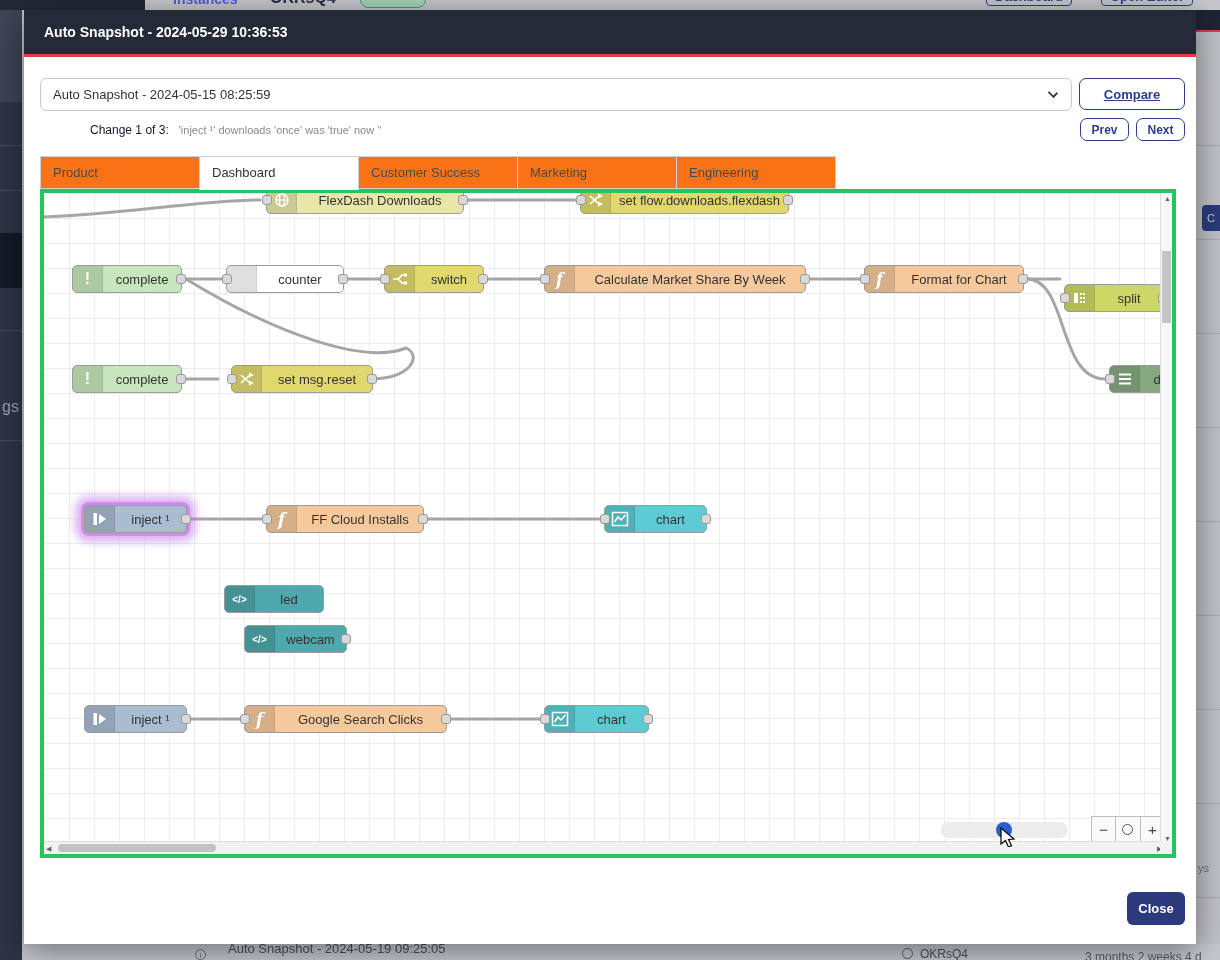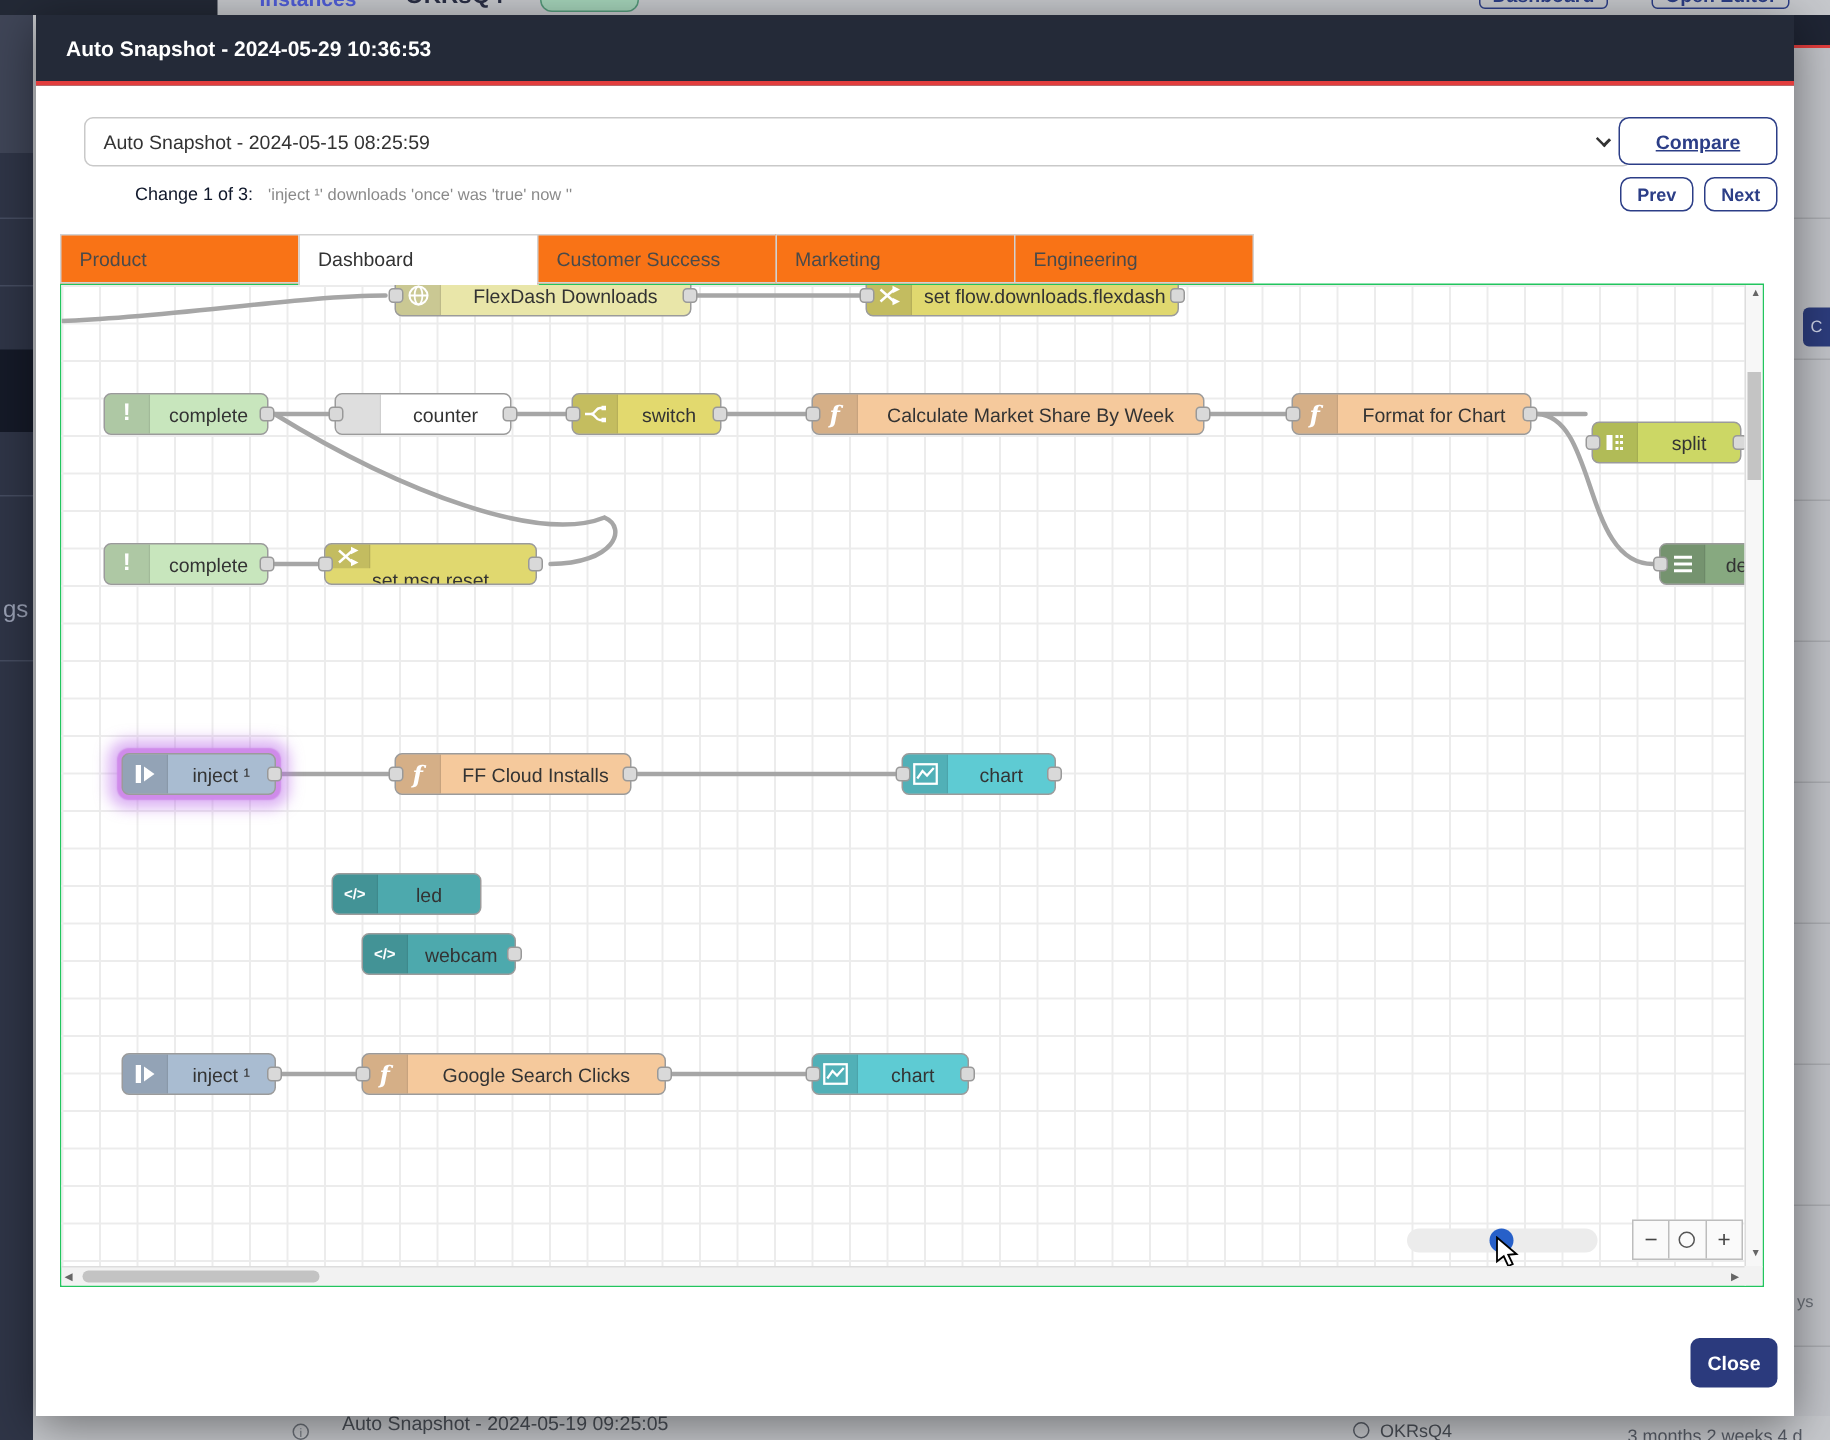--- a/index.html
+++ b/index.html
@@ -33,40 +33,40 @@
     color:#6b7078;font-size:8px;text-align:center;line-height:11px;}
   .bg-okr{position:absolute;left:898px;top:3px;color:#4a4f57;font-size:12px;}
   .bg-okr-ic{position:absolute;left:880px;top:4px;width:11px;height:11px;border:1.5px solid #575c66;border-radius:50%;}
   .bg-age{position:absolute;left:1063px;top:6px;color:#575c66;font-size:12px;white-space:nowrap;}
 
   
   .modal{position:absolute;left:24px;top:10px;width:1172px;height:934px;background:#fff;
     box-shadow:0 6px 30px rgba(0,0,0,.45);}
   .m-header{position:absolute;left:0;top:0;width:100%;height:47px;background:#242a38;border-bottom:3px solid #e23d3d;}
   .m-title{position:absolute;left:20px;top:14px;color:#fff;font-size:14px;font-weight:bold;}
-  .m-select{position:absolute;left:32px;top:68px;width:1032px;height:33px;border:1px solid #c9c9c9;border-radius:6px;
+  .m-select{position:absolute;left:16px;top:68px;width:1032px;height:33px;border:1px solid #c9c9c9;border-radius:6px;
     background:#fff;font-size:13px;color:#333;line-height:31px;padding:0 30px 0 12px;cursor:pointer;}
   .m-select .chev{position:absolute;right:14px;top:10px;width:8px;height:8px;border-right:2px solid #333;
     border-bottom:2px solid #333;transform:rotate(45deg) scaleY(.8);}
   .btn-outline{border:1.5px solid #2c3e87;border-radius:7px;background:#fff;color:#2c3e87;font-weight:bold;
     font-family:"Liberation Sans",sans-serif;cursor:pointer;}
   .m-compare{position:absolute;left:1055px;top:68px;width:106px;height:32px;font-size:13px;text-decoration:underline;}
   .m-changerow{position:absolute;left:24px;top:110px;height:24px;}
   .m-changelabel{font-size:12px;color:#0f172a;margin-left:42px;}
   .m-changedetail{font-size:11px;color:#8a8a8a;margin-left:10px;}
   .m-prev{position:absolute;left:1056px;top:108px;width:49px;height:23px;font-size:12px;}
   .m-next{position:absolute;left:1112px;top:108px;width:49px;height:23px;font-size:12px;}
 
   .tabbar{position:absolute;left:16px;top:146px;height:34px;display:flex;z-index:3;}
   .tab{width:160px;height:33px;border:1px solid #d2d2d2;margin-left:-1px;background:#f97316;color:#4a4a4a;
     font-size:13px;line-height:32px;padding-left:12px;white-space:nowrap;overflow:hidden;cursor:pointer;}
   .tab:first-child{margin-left:0;}
   .tab.active{background:#fff;height:34px;border-bottom:none;color:#333;}
 
-  .canvasbox{position:absolute;left:16px;top:179px;width:1136px;height:669px;border:1px solid #22c55e;background:#fff;}
+  .canvasbox{position:absolute;left:16px;top:179px;width:1136px;height:669px;border:4px solid #22c55e;background:#fff;}
   .flow{position:absolute;left:0;top:0;width:1123px;height:654px;overflow:hidden;background:#fff;
     background-image:linear-gradient(#ececec 1px,transparent 1px),linear-gradient(90deg,#ececec 1px,transparent 1px);
     background-size:25px 25px;}
   .wires{position:absolute;left:0;top:0;}
   .node{position:absolute;height:28px;border:1px solid #9b9b9b;border-radius:5px;display:flex;align-items:center;cursor:pointer;}
   .nicon-area{width:30px;align-self:stretch;background:rgba(0,0,0,.13);border-right:1px solid rgba(0,0,0,.07);
     display:flex;align-items:center;justify-content:center;border-radius:4px 0 0 4px;}
   .nlabel{flex:1;text-align:center;font-size:13px;color:#333;white-space:nowrap;overflow:hidden;padding:0 4px;}
   .port{position:absolute;width:10px;height:10px;background:#d9d9d9;border:1px solid #999;border-radius:3px;top:8px;}
   .port.in{left:-5px;}.port.out{right:-5px;}
@@ -271,21 +271,21 @@
             <span class="port in"></span>
             <span class="port out"></span>
           </div>
           <div class="node" style="left: 28px; top: 172px; width: 110px; background: rgb(200, 230, 189);">
             <div class="nicon-area">
               <span style="font:bold 16px 'Liberation Sans',sans-serif;color:#fff">!</span>
             </div>
             <span class="nlabel">complete</span>
             <span class="port out"></span>
           </div>
-          <div class="node" style="left: 175px; top: 172px; width: 142px; background: rgb(224, 216, 111); flex-direction: column;">
+          <div class="node" style="left: 187px; top: 172px; width: 142px; background: rgb(224, 216, 111);">
             <div class="nicon-area">
               <svg width="16" height="16" viewBox="0 0 16 16">
                 <g stroke="#fff" fill="#fff" stroke-width="1.6">
                   <path d="M2,4 L11,12" fill="none"></path>
                   <path d="M2,12 L11,4" fill="none"></path>
                   <path d="M10,1.5 L15,4 L10,6.5 Z" stroke="none"></path>
                   <path d="M10,9.5 L15,12 L10,14.5 Z" stroke="none"></path>
                 </g>
               </svg>
             </div>

